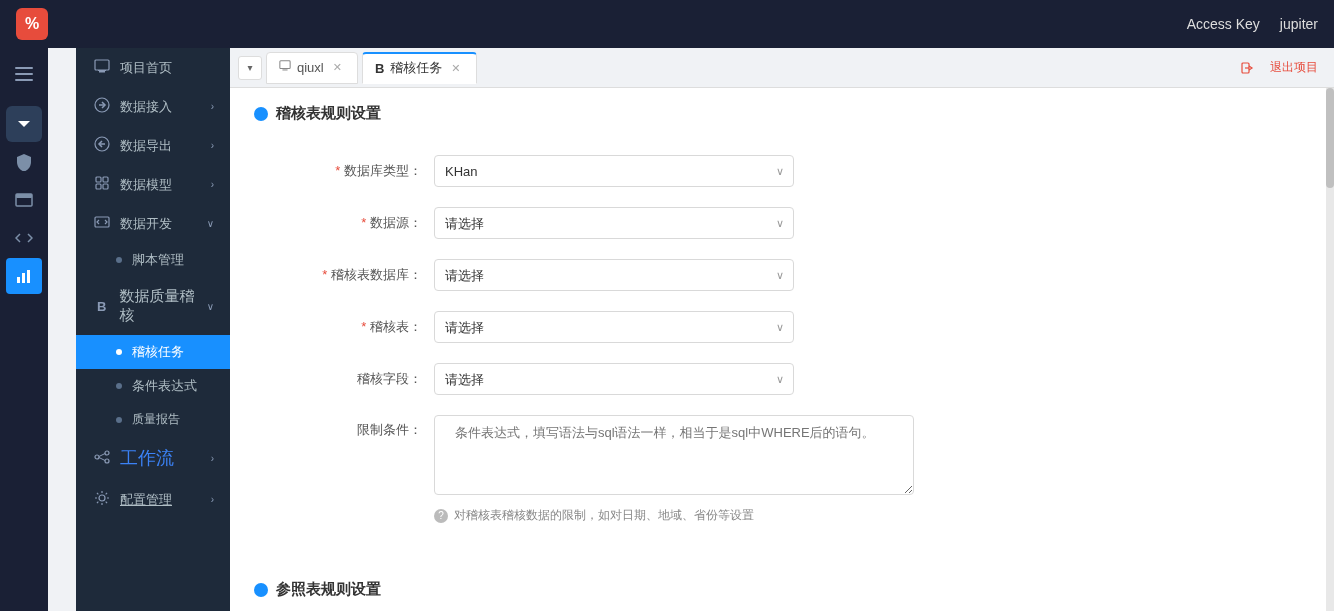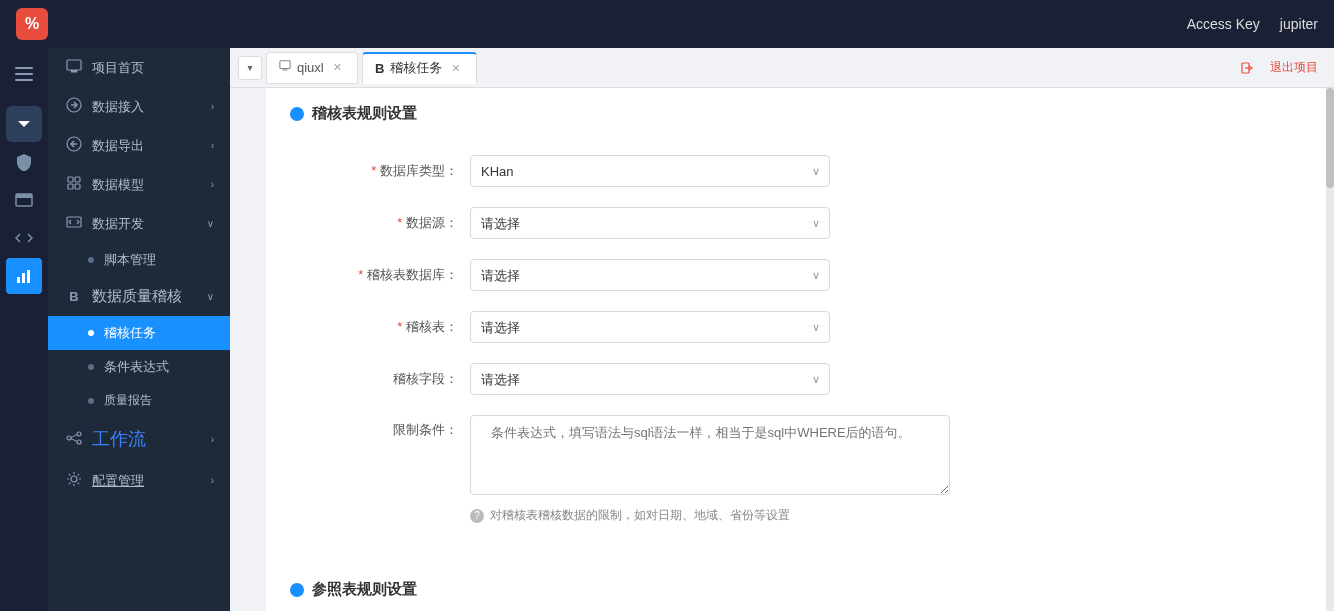--- a/index.html
+++ b/index.html
@@ -46,20 +46,21 @@
       display: flex;
       flex: 1;
       overflow: hidden;
     }
 
     
     .sidebar-wrapper {
       display: flex;
       width: 230px;
       flex-shrink: 0;
+      gap: 28px;
     }
     .icon-bar {
       width: 48px;
       background: #1a2035;
       display: flex;
       flex-direction: column;
       align-items: center;
       padding: 8px 0;
       gap: 2px;
     }
@@ -181,21 +182,20 @@
       padding: 4px 8px;
     }
 
     
     .page-content {
       flex: 1;
       overflow-y: auto;
       padding: 16px 24px;
       background: #fff;
       position: relative;
-      margin-left: 36px;
     }
     .page-content::-webkit-scrollbar { width: 8px; }
     .page-content::-webkit-scrollbar-thumb { background: #ccc; }
 
     
     .section-header {
       display: flex;
       align-items: center;
       gap: 8px;
       margin-bottom: 20px;

